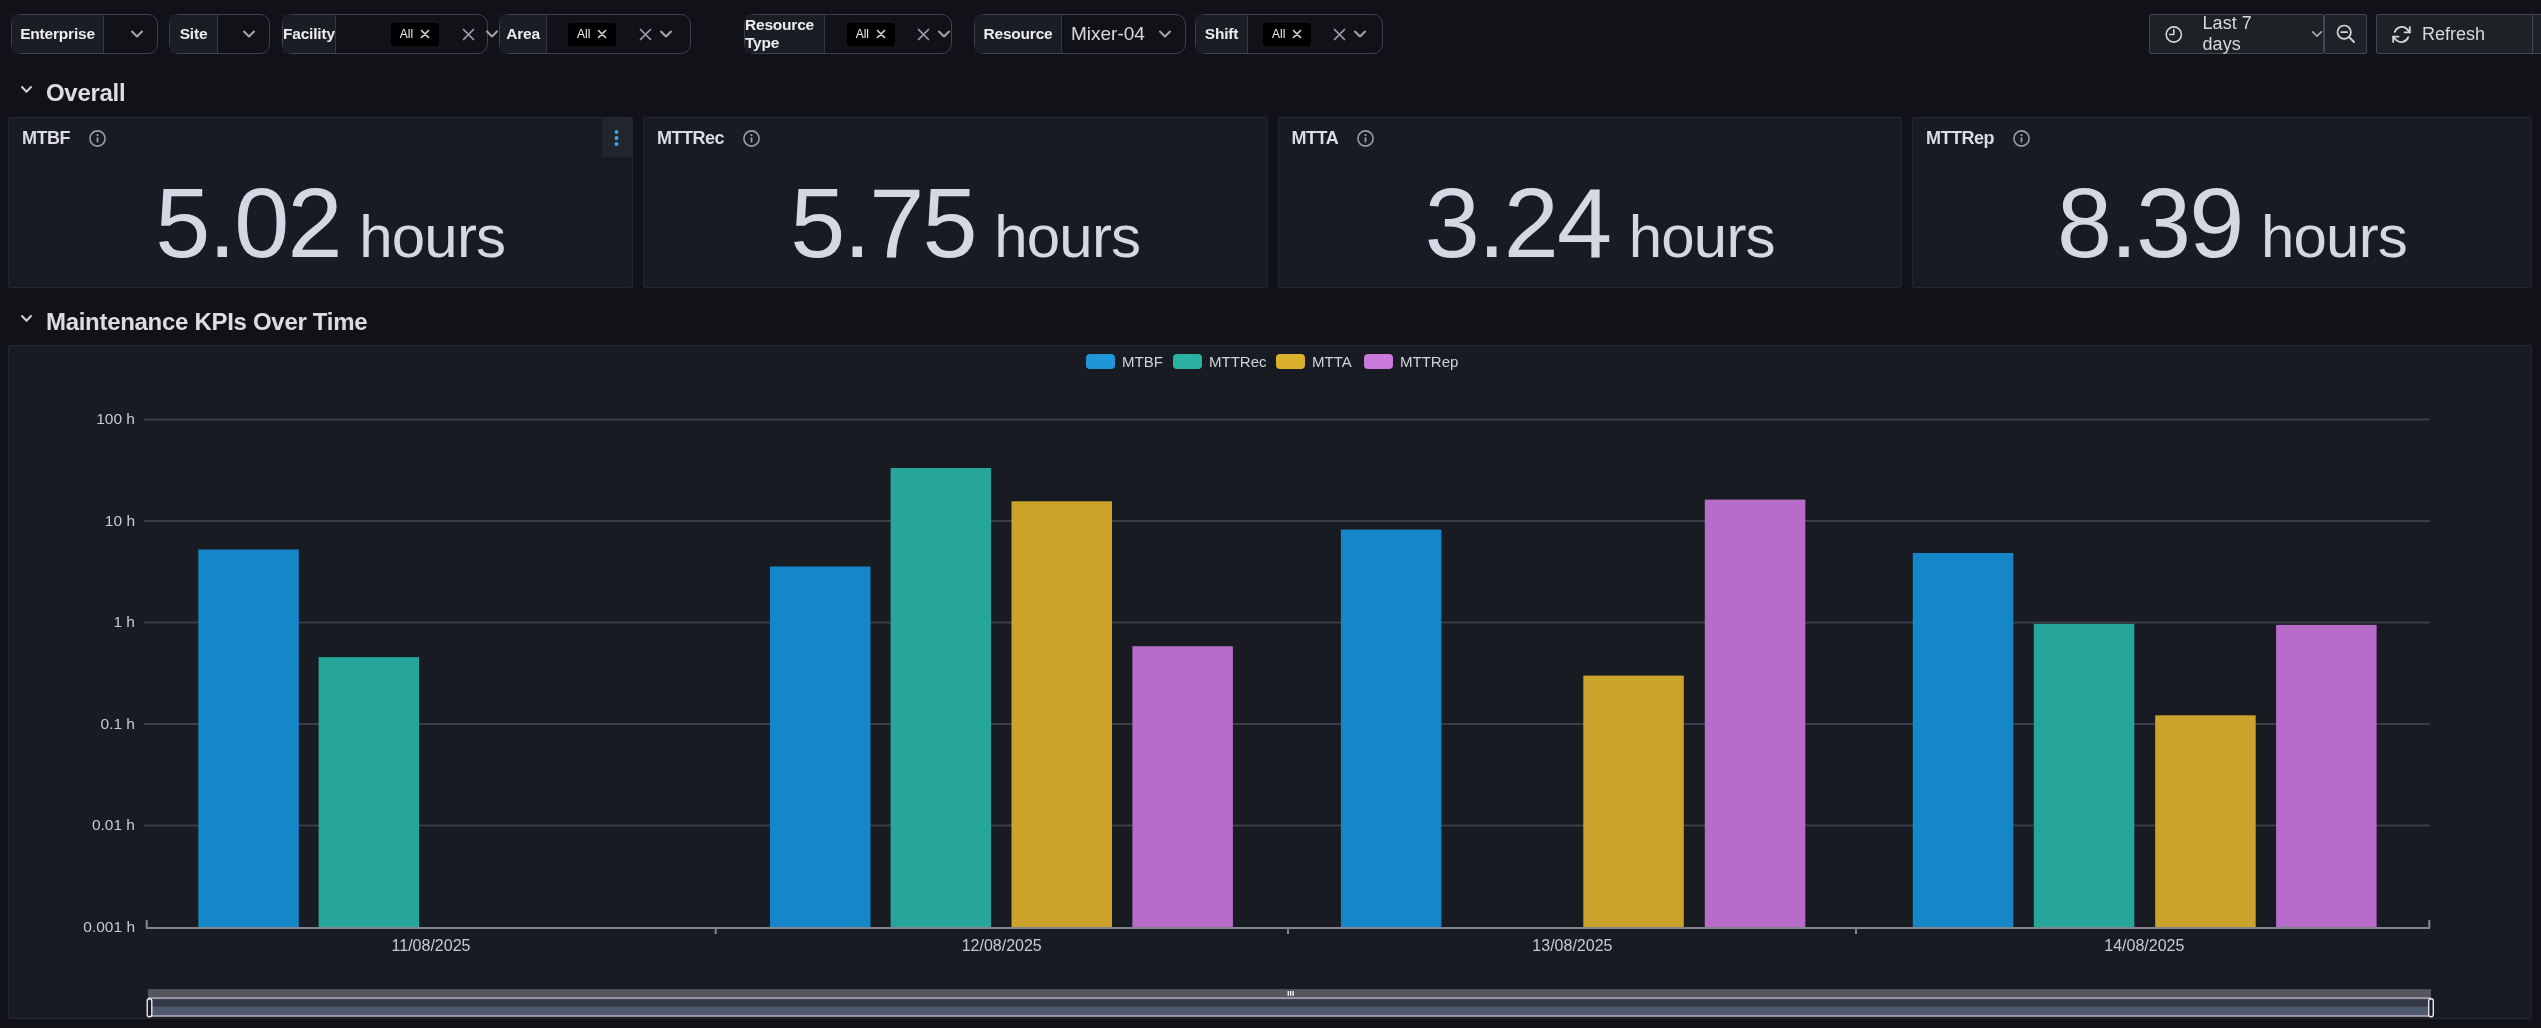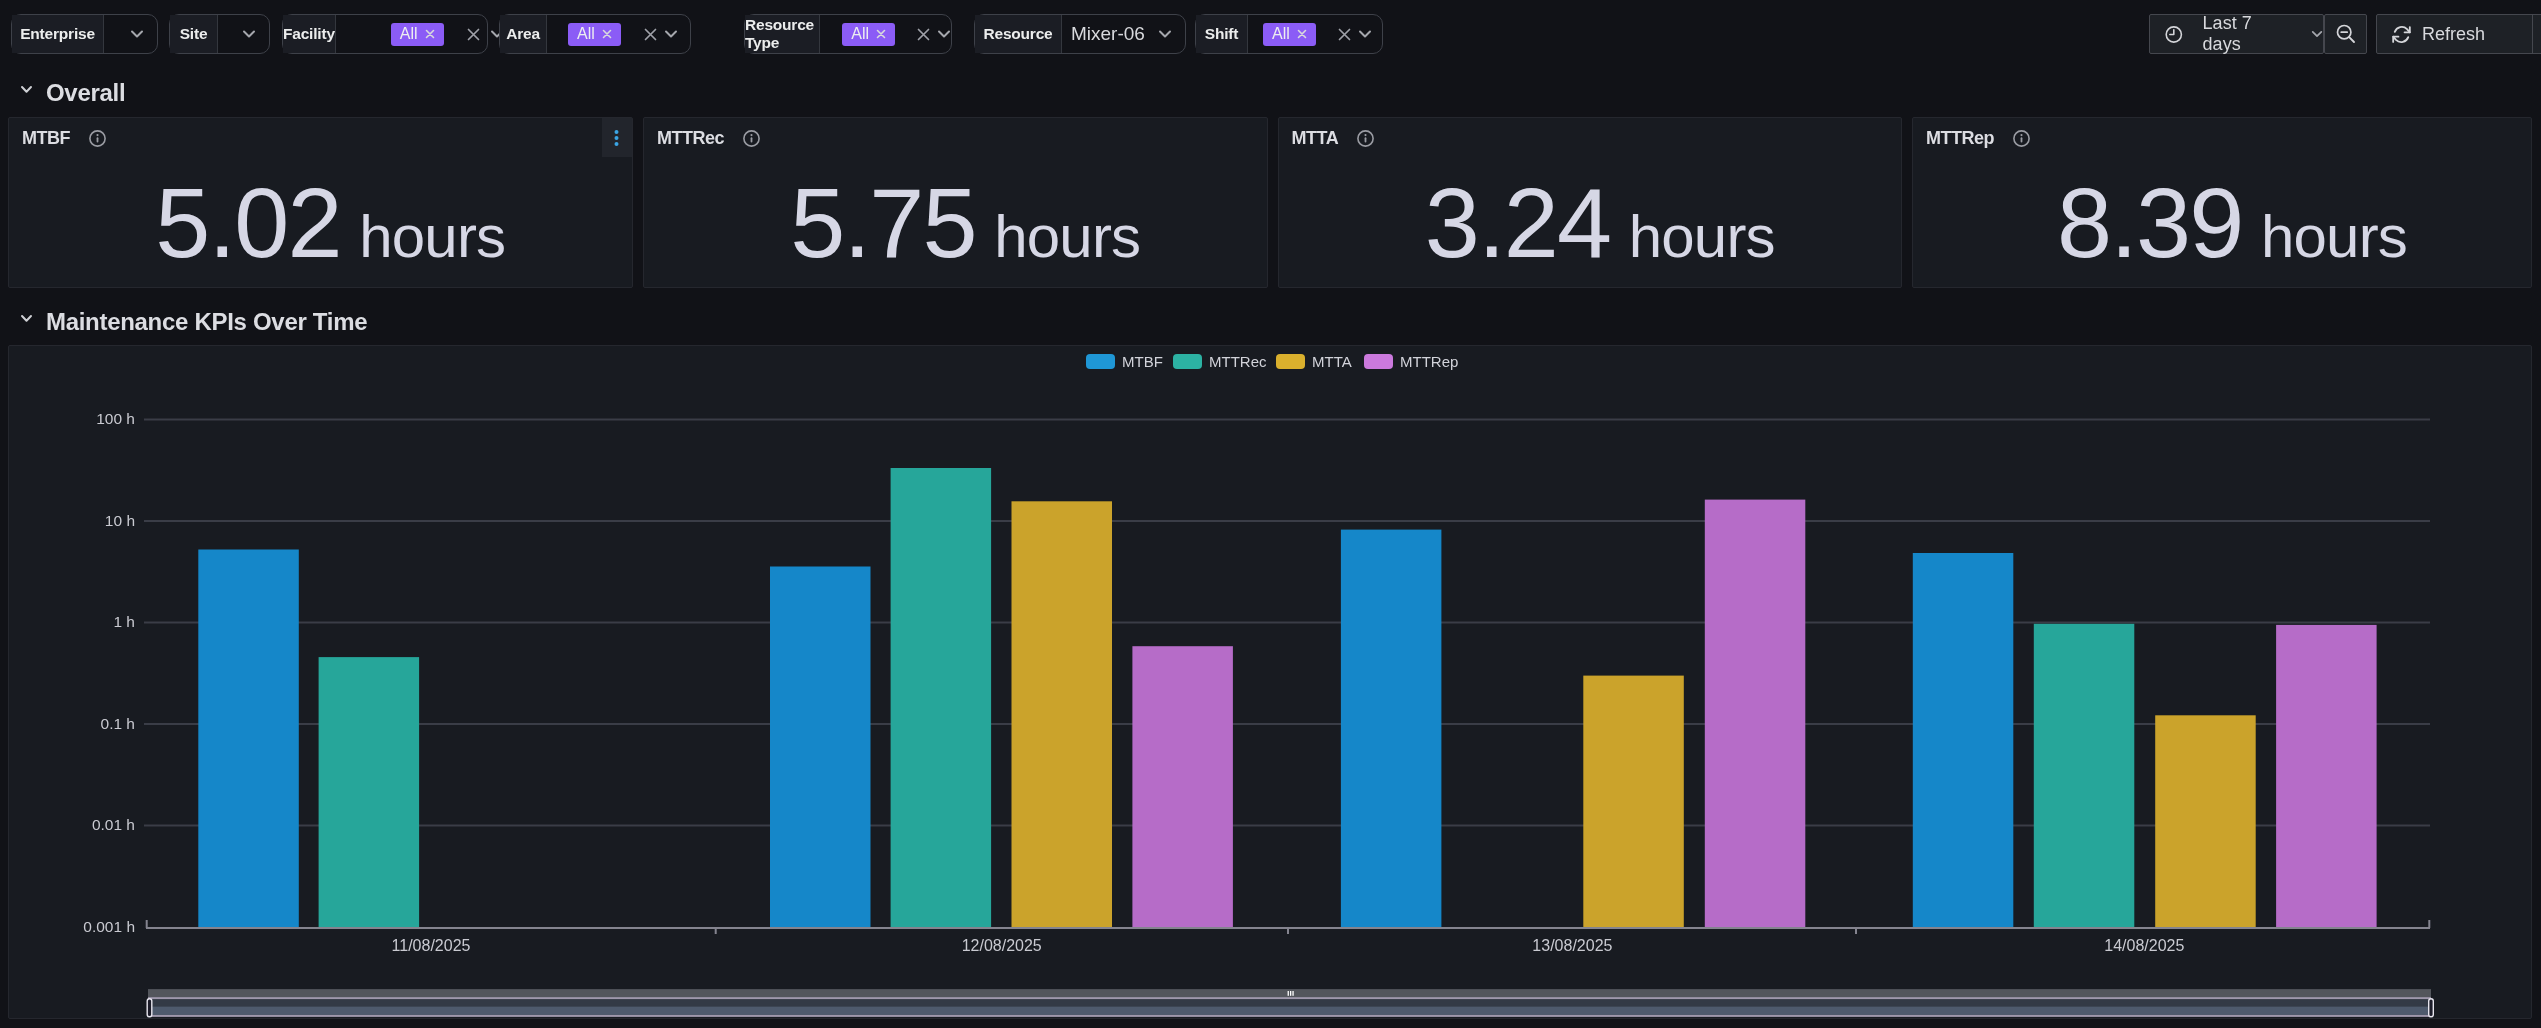--- a/index.html
+++ b/index.html
@@ -5,22 +5,22 @@
   * { margin:0; padding:0; box-sizing:border-box; }
   html,body { width:2541px; height:1028px; background:#111217; overflow:hidden;
     font-family:"Liberation Sans", sans-serif; }
   .abs { position:absolute; }
   
   .grp { position:absolute; top:14px; height:40px; border:1px solid #3e4149; border-radius:10px;
          display:flex; align-items:stretch; }
   .glabel { background:#1b1d24; border-right:1px solid #34373e; display:flex; align-items:center;
             justify-content:center; color:#eceded; font-weight:bold; font-size:15.5px; letter-spacing:-0.2px; }
   .gval { display:flex; align-items:center; }
-  .pill { background:#8b5cf6; border-radius:3px; height:23px; display:flex; align-items:center;
-          padding:0 9px; color:#edeef0; font-size:16px; gap:7px; }
+  .pill { background:#000000; border-radius:3px; height:23px; display:flex; align-items:center;
+          padding:0 9px; color:#edeef0; font-size:12px; gap:7px; }
   .btn { position:absolute; top:14px; height:40px; background:#1e2126; border:1px solid #45474e;
          border-radius:2px; display:flex; align-items:center; }
   
   .sechead { position:absolute; color:#dcdde2; font-weight:bold; font-size:24px; letter-spacing:-0.3px; }
   
   .panel { position:absolute; background:#181b21; border:1px solid #25272e; border-radius:2px; }
   .ptitle { position:absolute; left:13px; top:10px; color:#dcdde2; font-weight:bold; font-size:18px;
             letter-spacing:-0.5px; display:flex; align-items:center; gap:19px; }
   .bignum { position:absolute; left:10px; right:-10px; text-align:center; color:#d6d7e5; line-height:1; white-space:nowrap; }
   .bignum .n { font-size:99px; letter-spacing:-1.8px; }
@@ -88,21 +88,21 @@
       </svg>
     <svg style="margin-left:7px" width="14" height="8" viewBox="0 0 14 8">
         <path d="M2 1.5 L7 6.5 L12 1.5" stroke="#a5a7ad" stroke-width="2" fill="none" stroke-linecap="round" stroke-linejoin="round"></path>
       </svg>
   </div>
 </div>
 
 <div class="grp" style="left:974px; width:212px;">
   <div class="glabel" style="width:87px;">Resource</div>
   <div class="gval" style="flex:1; padding-left:9px; justify-content:space-between; padding-right:13px;">
-    <span style="color:#d8d9dd; font-size:19px;">Mixer-06</span>
+    <span style="color:#d8d9dd; font-size:19px;">Mixer-04</span>
     <svg width="14" height="8" viewBox="0 0 14 8">
         <path d="M2 1.5 L7 6.5 L12 1.5" stroke="#a5a7ad" stroke-width="2" fill="none" stroke-linecap="round" stroke-linejoin="round"></path>
       </svg>
   </div>
 </div>
 
 <div class="grp" style="left:1195px; width:188px;">
   <div class="glabel" style="width:52px;">Shift</div>
   <div class="gval" style="flex:1; padding-left:15px;">
     <div class="pill">All <svg width="10" height="10" viewBox="0 0 10 10">

